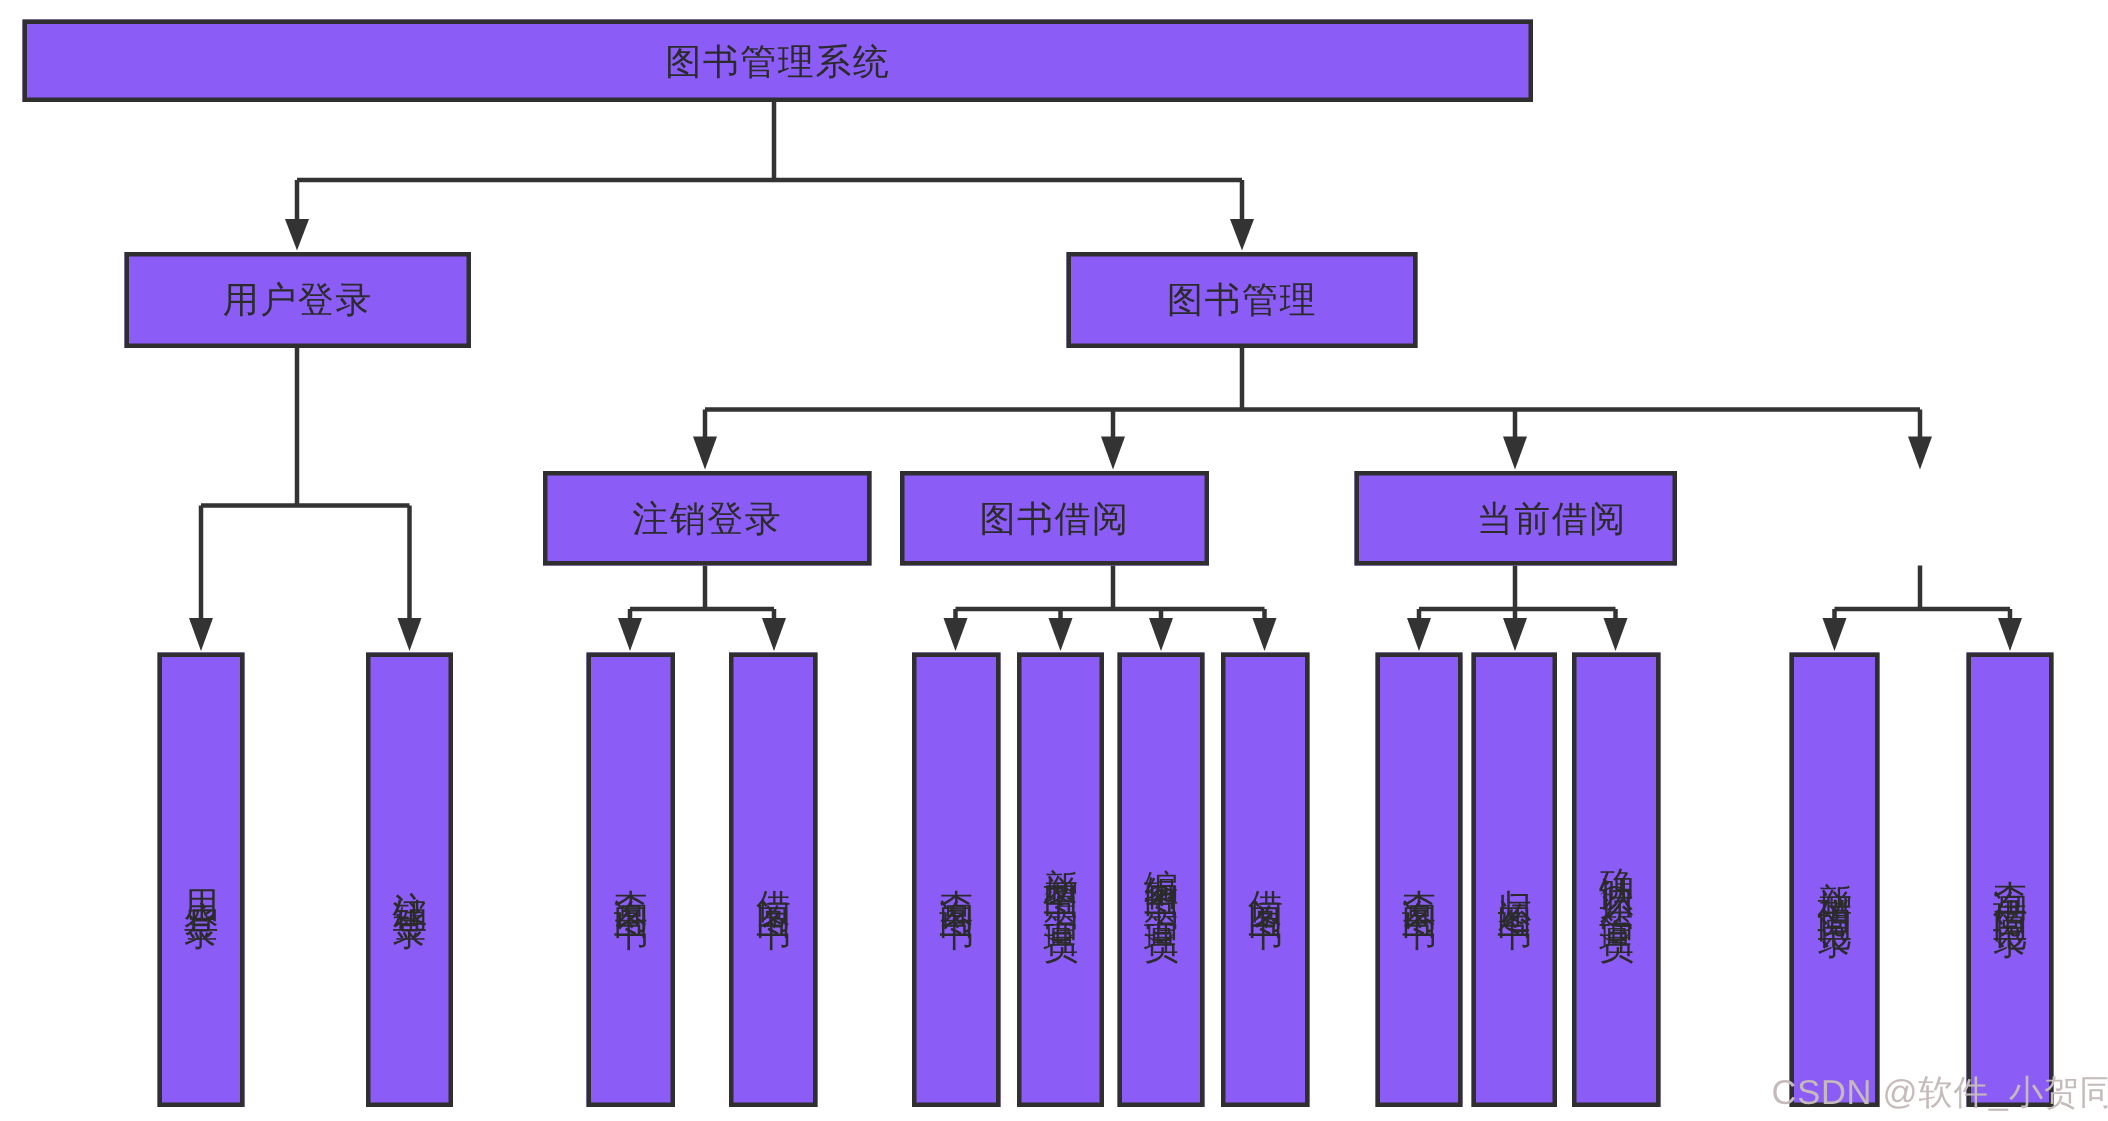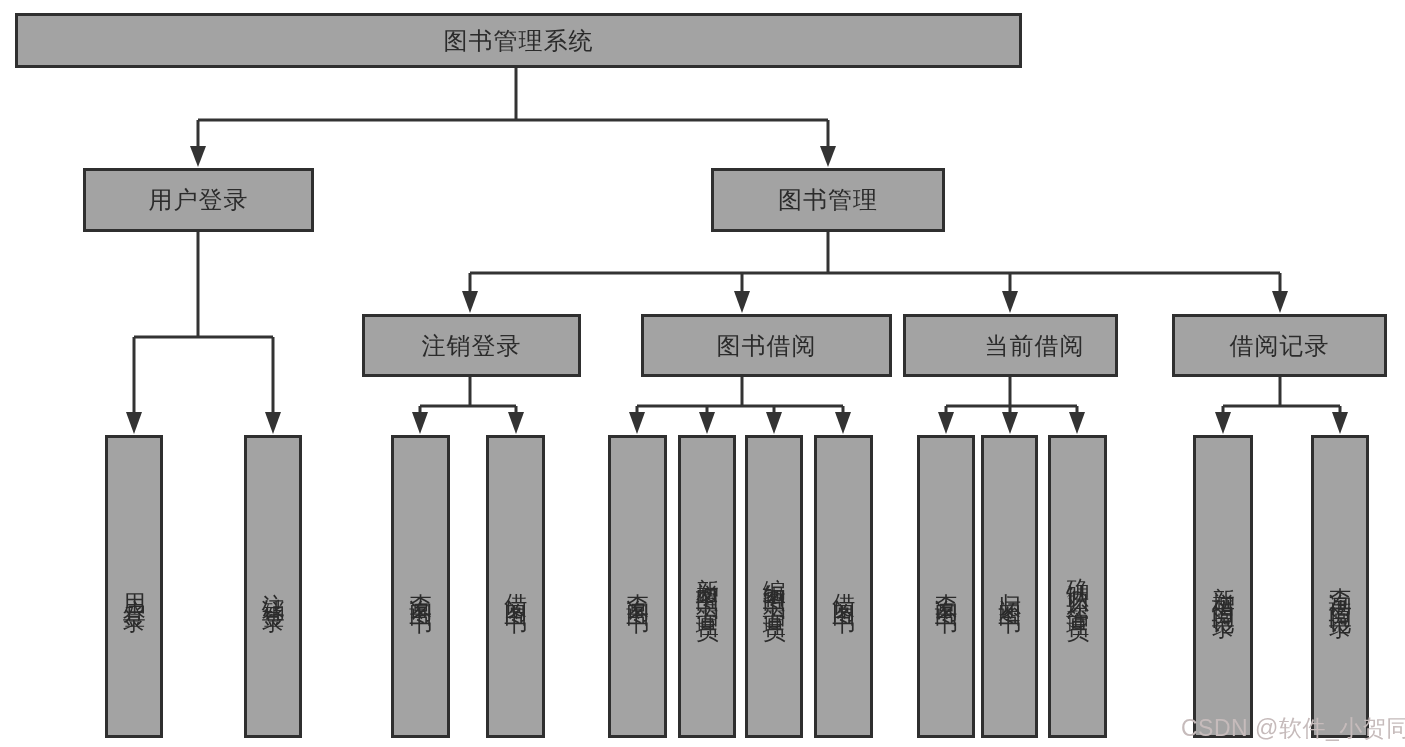--- a/index.html
+++ b/index.html
@@ -2,37 +2,37 @@
 <html><head>
 <meta charset="utf-8">
 <style>
   html,body { margin:0; padding:0; background:#ffffff; }
   body { width:1405px; height:747px; font-family:"Liberation Sans", sans-serif; }
   .stage { position:relative; width:1405px; height:747px; background:#ffffff; overflow:hidden; }
   svg.connectors { position:absolute; left:0; top:0; z-index:0; }
   svg.connectors path { stroke:#333333; stroke-width:3; fill:none; }
   svg.connectors polygon { fill:#333333; stroke:none; }
   .box {
-    position:absolute; box-sizing:border-box; background:#a3a3a3;
+    position:absolute; box-sizing:border-box; background:#8b5cf6;
     border:3px solid #2f2f2f; display:flex; align-items:center; justify-content:center;
     color:#2b2b2b; z-index:1;
   }
   .hbox { font-size:24px; letter-spacing:1px; }
   .vbox { font-size:23px; }
   .vbox .vtext { writing-mode:vertical-rl; text-orientation:mixed; letter-spacing:6px; line-height:1.1; }
   .watermark {
     position:absolute; left:1181px; top:713px; z-index:3;
     font-size:23px; color:#c6bbbb; letter-spacing:0.5px; white-space:nowrap;
   }
   
   #n-root           { left:15px;   top:13px;  width:1007px; height:55px; }
   #n-user-login     { left:83px;   top:168px; width:231px;  height:64px; }
   #n-book-mgmt      { left:711px;  top:168px; width:234px;  height:64px;text-align:center; }
   #n-new-book       { left:362px;  top:314px; width:219px;  height:63px; }
-  #n-book-borrow    { left:641px;  top:314px; width:251px;  height:63px; }
+  #n-book-borrow    { left:600px;  top:314px; width:206px;  height:63px; }
   #n-current-borrow { left:903px;  top:314px; width:215px;  height:63px;padding-left:48px; }
   #n-borrow-record  { left:1172px; top:314px; width:215px;  height:63px; }
   
   .vbox { top:435px; height:303px; }
   #l-user-login     { left:105px;  width:58px; }
   #l-logout         { left:244px;  width:58px; }
   #l-query-book-1   { left:391px;  width:59px; }
   #l-borrow-book-1  { left:486px;  width:59px; }
   #l-query-book-2   { left:608px;  width:59px; }
   #l-add-book       { left:678px;  width:58px; }
@@ -124,21 +124,20 @@
         <polygon points="1332,412 1348,412 1340,434"></polygon>
     </g>
   </svg>
 
   <div class="box hbox" id="n-root">图书管理系统</div>
   <div class="box hbox" id="n-user-login">用户登录</div>
   <div class="box hbox" id="n-book-mgmt">图书管理</div>
   <div class="box hbox" id="n-new-book">注销登录</div>
   <div class="box hbox" id="n-book-borrow">图书借阅</div>
   <div class="box hbox" id="n-current-borrow">当前借阅</div>
-  <div class="box hbox" id="n-borrow-record">借阅记录</div>
 
   <div class="box vbox" id="l-user-login">
     <span class="vtext">用户登录</span>
   </div>
   <div class="box vbox" id="l-logout">
     <span class="vtext">注销登录</span>
   </div>
   <div class="box vbox" id="l-query-book-1">
     <span class="vtext">查询图书</span>
   </div>

